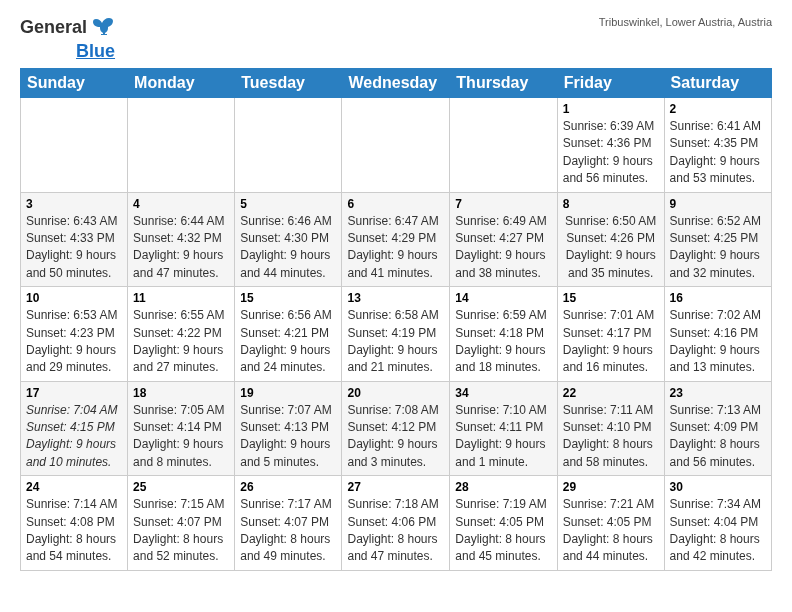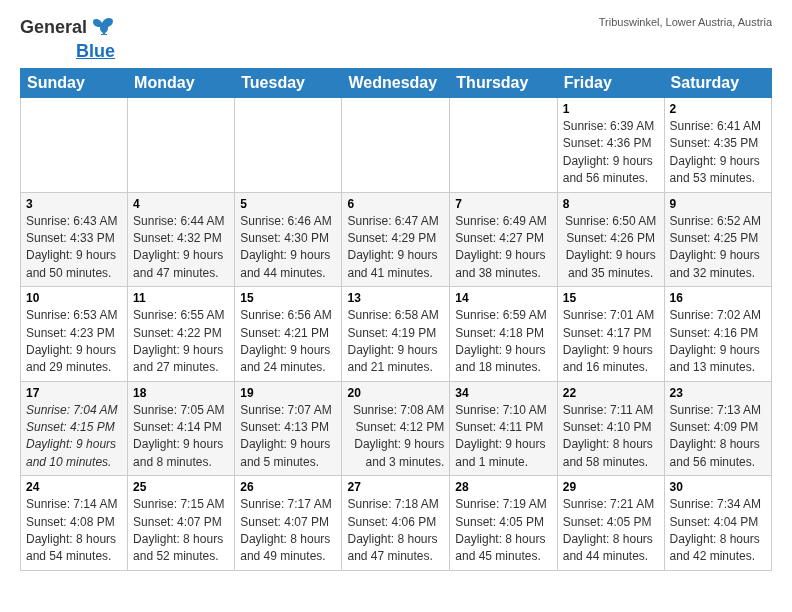--- a/index.html
+++ b/index.html
@@ -239,21 +239,21 @@
 Daylight: 9 hours and 8 minutes.</div>
         </td>
         <td>
           <span class="day-num">19</span>
           <div class="day-info" style="white-space: pre-line;">Sunrise: 7:07 AM
 Sunset: 4:13 PM
 Daylight: 9 hours and 5 minutes.</div>
         </td>
         <td>
           <span class="day-num">20</span>
-          <div class="day-info" style="white-space: pre-line; text-align: right;">Sunrise: 7:08 AM
+          <div class="day-info" style="white-space: pre-line;">Sunrise: 7:08 AM
 Sunset: 4:12 PM
 Daylight: 9 hours and 3 minutes.</div>
         </td>
         <td>
           <span class="day-num">34</span>
           <div class="day-info" style="white-space: pre-line;">Sunrise: 7:10 AM
 Sunset: 4:11 PM
 Daylight: 9 hours and 1 minute.</div>
         </td>
         <td>

